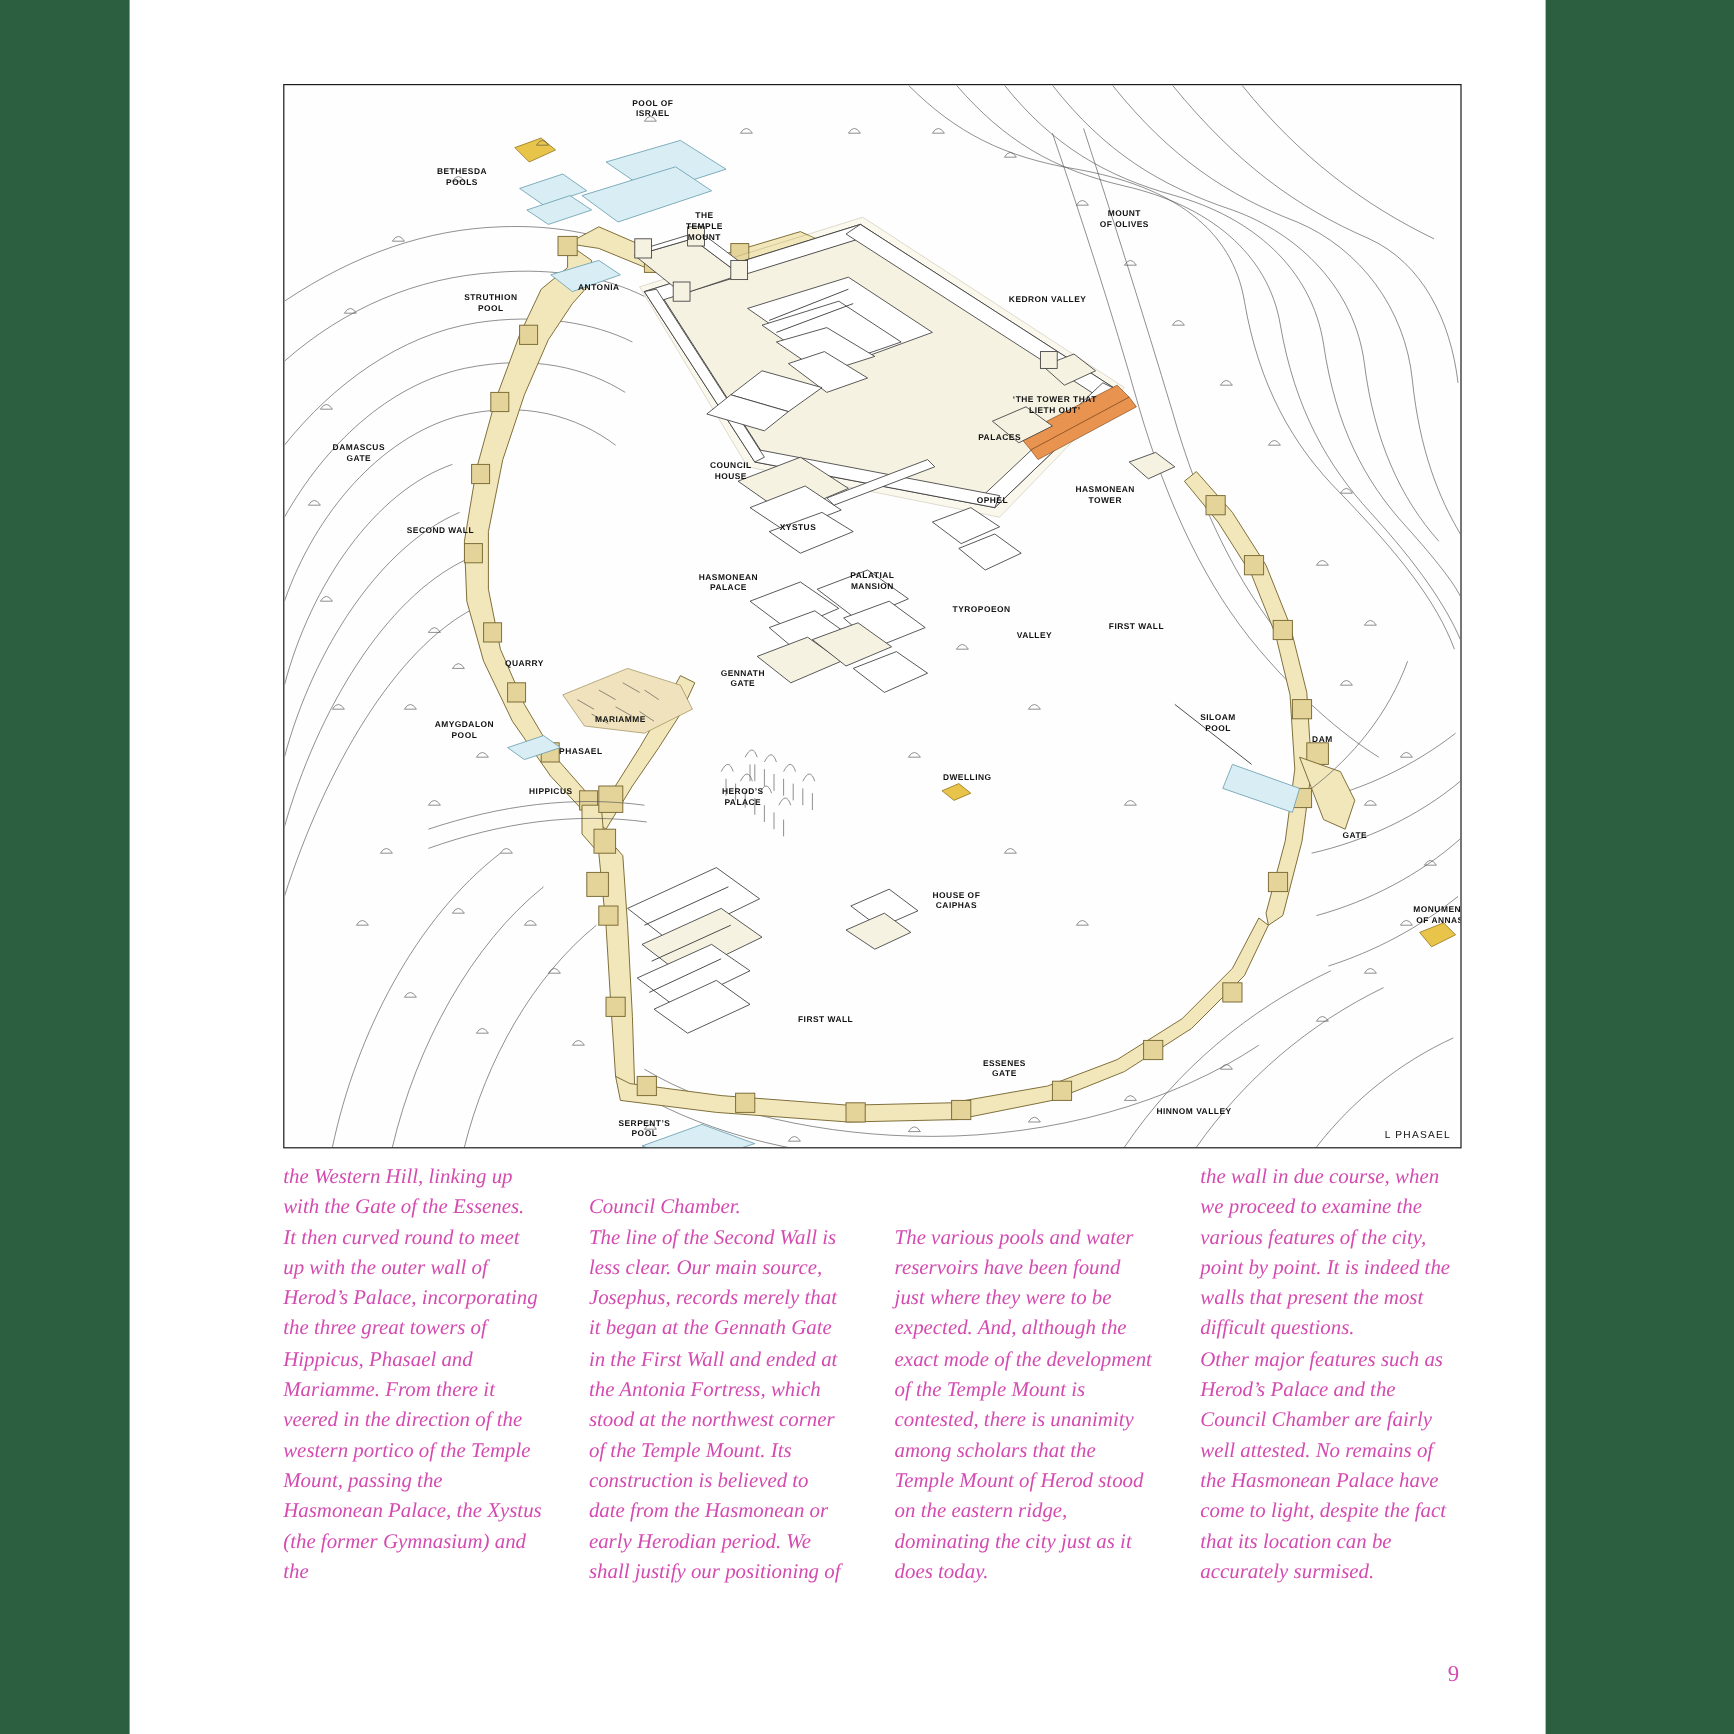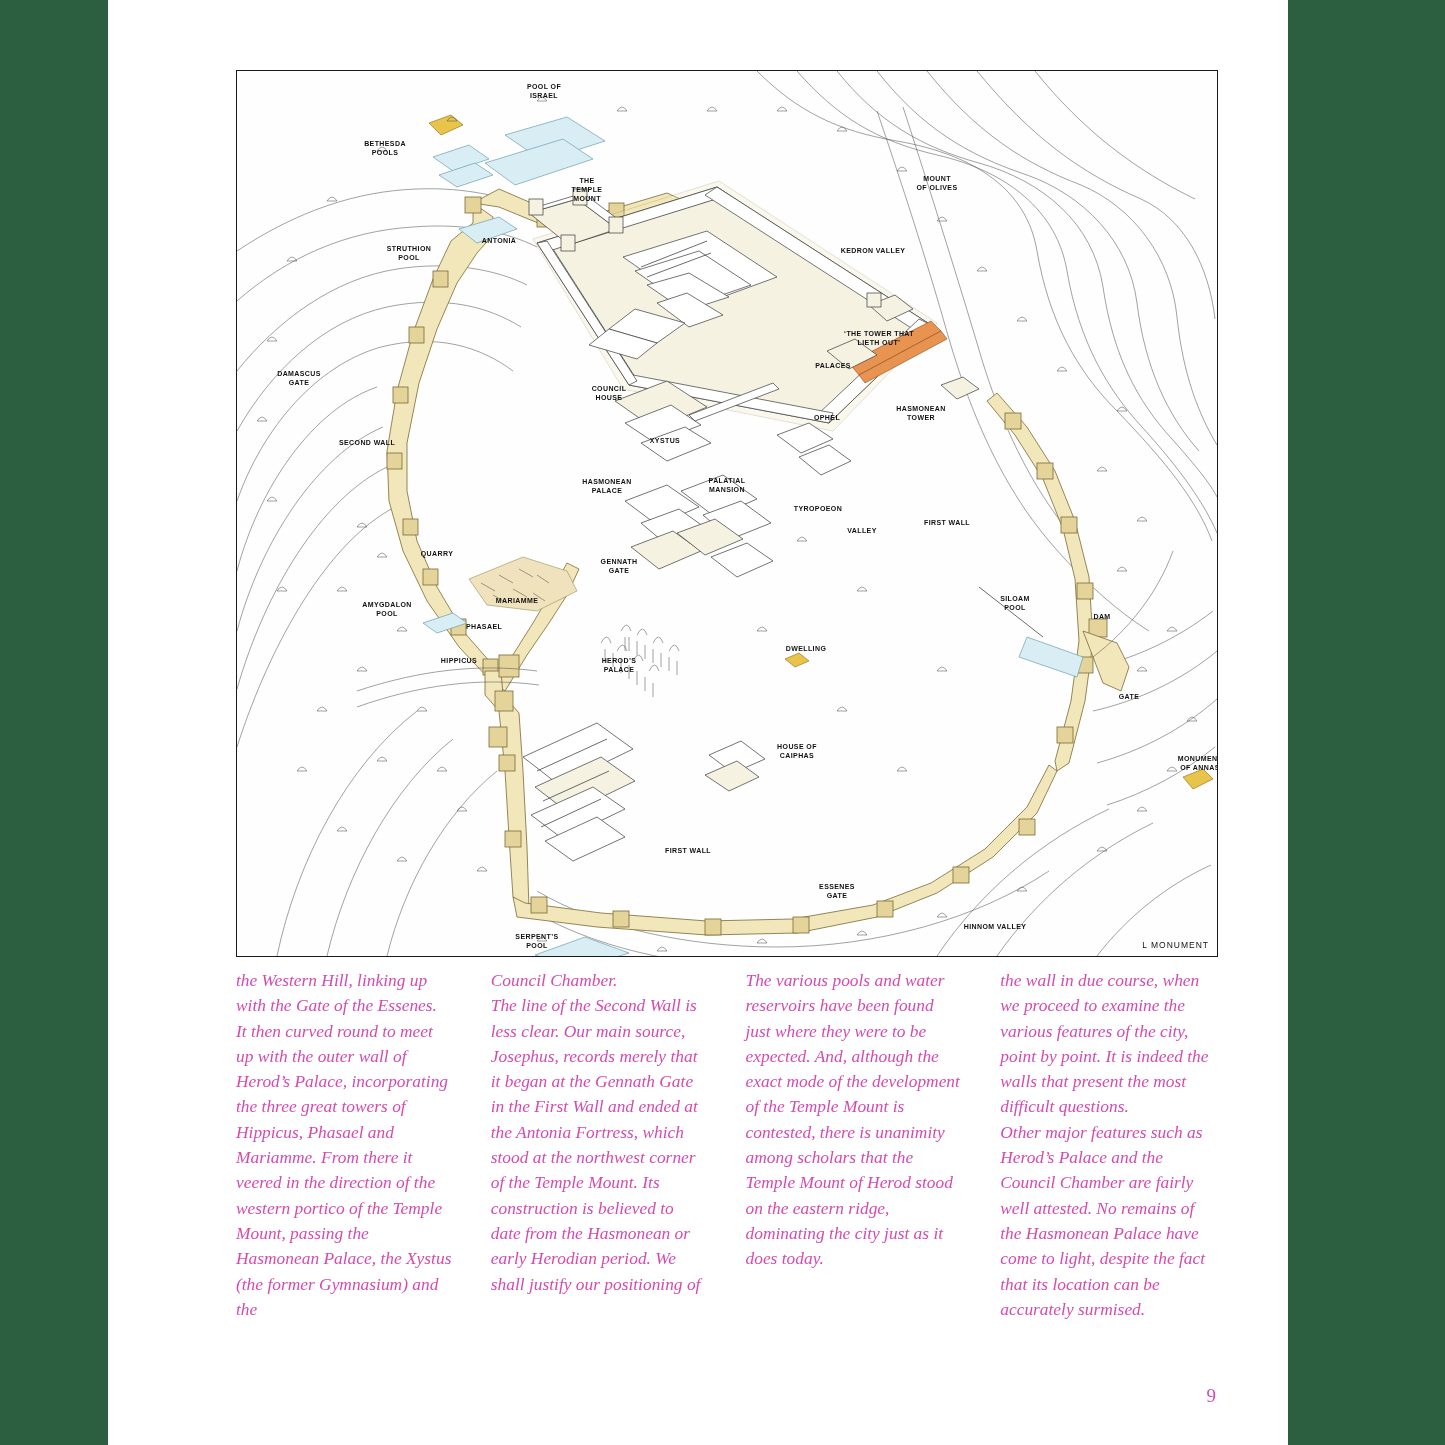--- a/index.html
+++ b/index.html
@@ -55,20 +55,21 @@
     font-family: "Liberation Sans", sans-serif;
   }
   
   .columns {
     position: absolute;
     left: 128px;
     top: 968px;
     width: 980px;
     display: flex;
     gap: 39px;
+    align-items: flex-end;
   }
   .column {
     width: 225px;
     color: #d44bb0;
     font-family: "Liberation Serif", serif;
     font-style: italic;
     font-size: 17.4px;
     line-height: 25.3px;
     white-space: pre-line;
   }
@@ -412,21 +413,21 @@
 CAIPHAS</div>
     <div class="map-label" style="left:930px; top:684px; width:66px;">MONUMENT
 OF ANNAS</div>
     <div class="map-label" style="left:418px; top:776px; width:66px;">FIRST WALL</div>
     <div class="map-label" style="left:570px; top:812px; width:60px;">ESSENES
 GATE</div>
     <div class="map-label" style="left:712px; top:852px; width:92px;">HINNOM VALLEY</div>
     <div class="map-label" style="left:270px; top:862px; width:60px;">SERPENT’S
 POOL</div>
 
-    <div class="credit">L MONUMENT</div>
+    <div class="credit">L PHASAEL</div>
   </div>
 
   <div class="columns">
     <div class="column">the Western Hill, linking up with the Gate of the Essenes. It then curved round to meet up with the outer wall of Herod’s Palace, incorporating the three great towers of Hippicus, Phasael and Mariamme. From there it veered in the direction of the western portico of the Temple Mount, passing the Hasmonean Palace, the Xystus (the former Gymnasium) and the</div>
     <div class="column">Council Chamber.
 The line of the Second Wall is less clear. Our main source, Josephus, records merely that it began at the Gennath Gate in the First Wall and ended at the Antonia Fortress, which stood at the northwest corner of the Temple Mount. Its construction is believed to date from the Hasmonean or early Herodian period. We shall justify our positioning of</div>
     <div class="column">The various pools and water reservoirs have been found just where they were to be expected. And, although the exact mode of the development of the Temple Mount is contested, there is unanimity among scholars that the Temple Mount of Herod stood on the eastern ridge, dominating the city just as it does today.</div>
     <div class="column">the wall in due course, when we proceed to examine the various features of the city, point by point. It is indeed the walls that present the most difficult questions.
 Other major features such as Herod’s Palace and the Council Chamber are fairly well attested. No remains of the Hasmonean Palace have come to light, despite the fact that its location can be accurately surmised.</div>
   </div>

